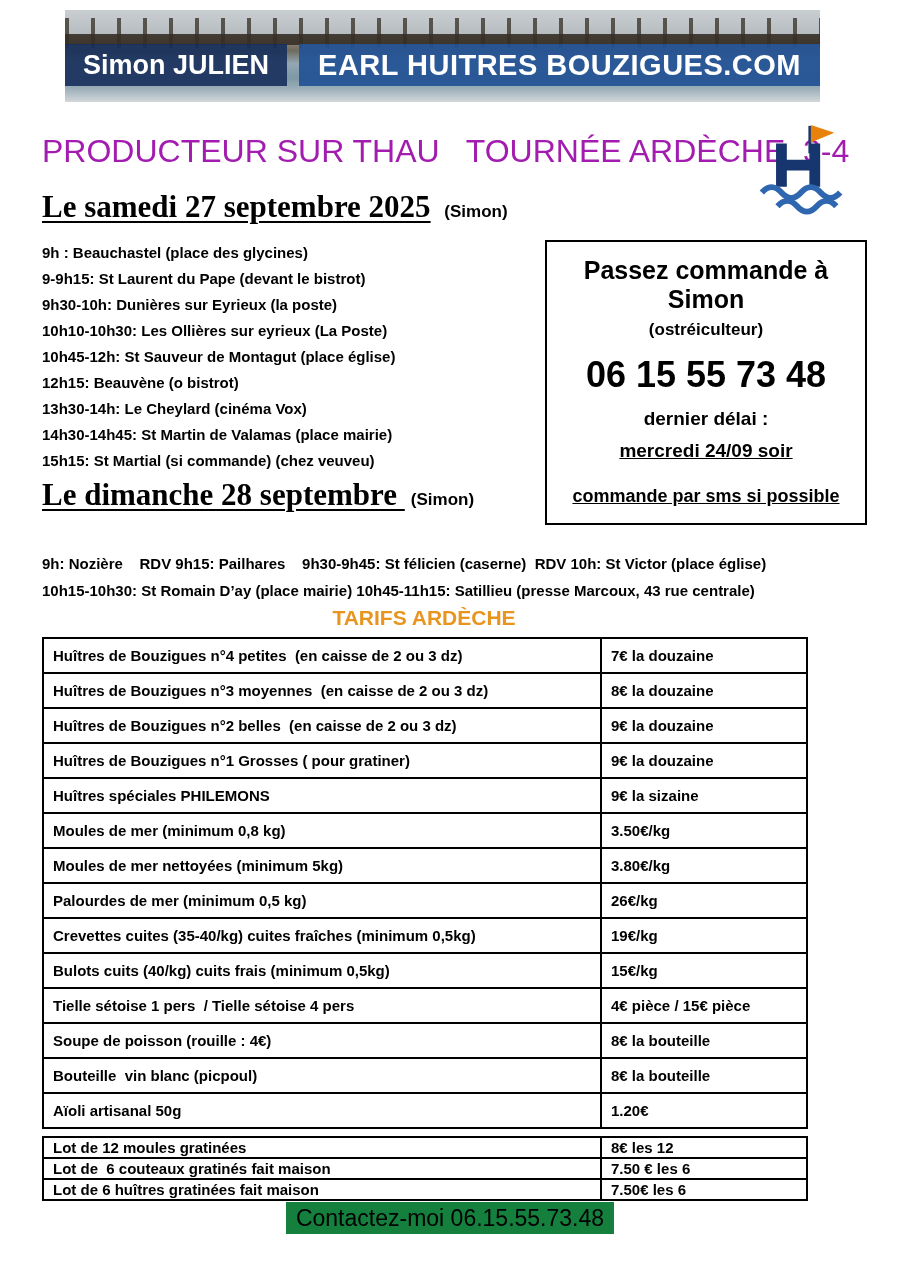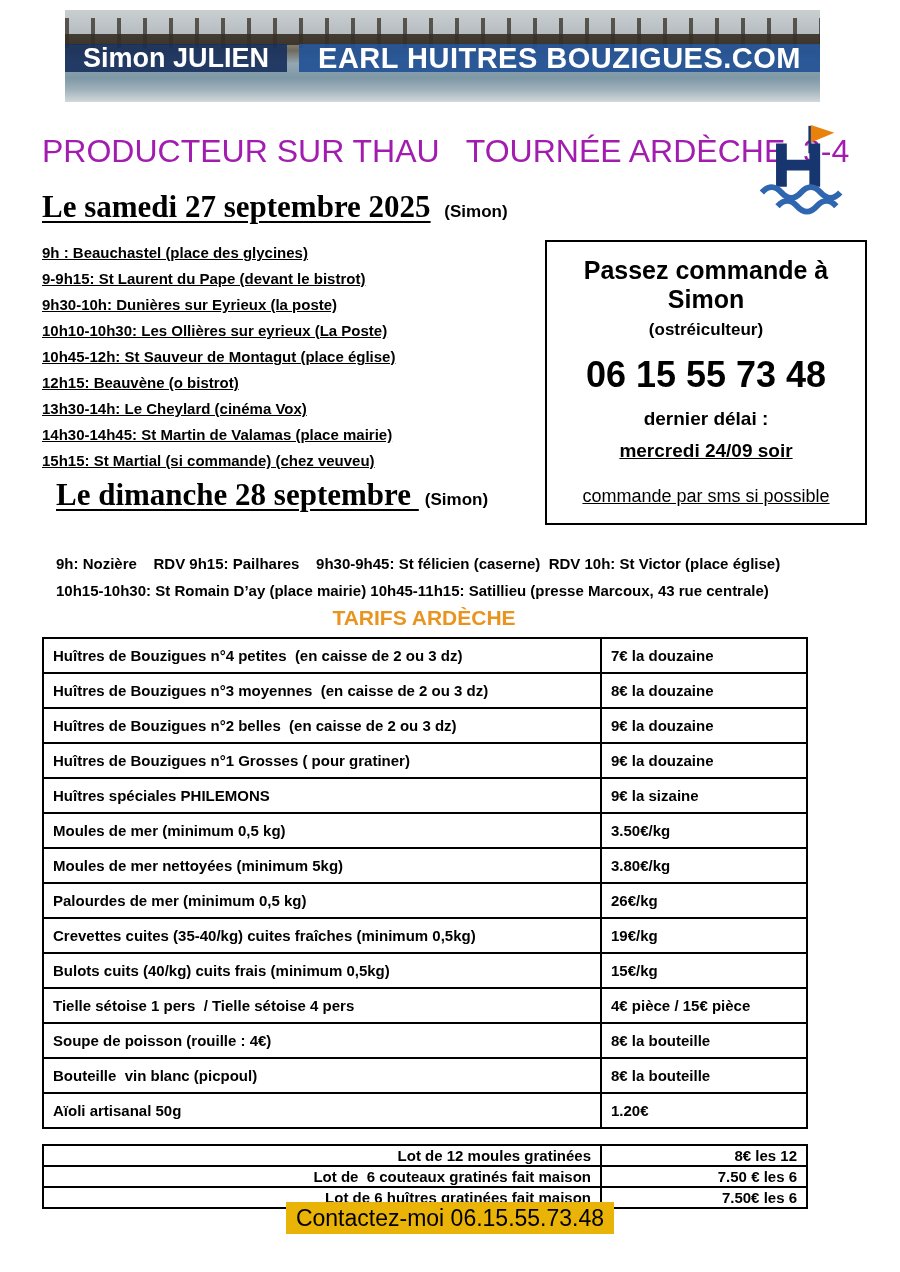--- a/index.html
+++ b/index.html
@@ -5,67 +5,67 @@
   html,body{margin:0;padding:0;background:#fff;}
   body{width:900px;height:1272px;font-family:"Liberation Sans",sans-serif;color:#000;overflow:hidden;}
   .page{position:relative;width:900px;height:1272px;background:#fff;}
 
   
   .banner{position:absolute;left:65px;top:10px;width:755px;height:92px;overflow:hidden;
     background:linear-gradient(180deg,#c9ced1 0%,#b6bdc0 26%,#8a8374 36%,#6f6a5e 44%,#93a7b2 58%,#7e98a6 74%,#9eb0ba 86%,#d2d8da 100%);}
   .banner .posts{position:absolute;left:0;right:0;top:8px;height:30px;
     background:repeating-linear-gradient(90deg,rgba(52,45,36,.75) 0 4px,rgba(0,0,0,0) 4px 26px);}
   .banner .rail{position:absolute;left:0;right:0;top:24px;height:11px;background:rgba(54,47,38,.9);}
-  .banner .strip{position:absolute;left:0;right:0;top:34px;height:28px;display:flex;align-items:stretch;}
+  .banner .strip{position:absolute;left:0;right:0;top:34px;height:42px;display:flex;align-items:stretch;}
   .banner .simon{background:rgba(23,48,92,.9);color:#fff;font-weight:bold;font-size:27px;
     display:flex;align-items:center;padding:0 18px;white-space:nowrap;}
   .banner .brand{flex:1;margin-left:12px;background:rgba(36,83,150,.93);color:#fff;font-weight:bold;
     font-size:29px;display:flex;align-items:center;justify-content:center;letter-spacing:.5px;white-space:nowrap;}
 
   
   .page-title{position:absolute;left:42px;top:133px;color:#a21caf;font-weight:normal;font-size:32px;white-space:pre-wrap;}
   .logo{position:absolute;top:120px;right:48px;width:98px;height:98px;}
   .day-title{font-family:"Liberation Serif",serif;font-weight:bold;font-size:31px;line-height:1.1;}
   .day-title .main{text-decoration:underline;text-decoration-thickness:2px;text-underline-offset:4px;}
   .day-title .who{font-family:"Liberation Sans",sans-serif;font-size:17px;font-weight:bold;margin-left:6px;}
 
   
   .saturday{position:absolute;left:42px;top:190px;width:816px;}
-  .stops{margin-top:16px;width:480px;text-decoration:underline;}
+  .stops{margin-top:16px;width:480px;}
   .stop{font-weight:bold;font-size:15px;line-height:26px;white-space:pre-wrap;}
 
   .order-box{position:absolute;top:50px;right:-9px;width:322px;border:2px solid #000;
     box-sizing:border-box;text-align:center;padding:14px 8px 16px;}
   .order-box .l1{font-weight:bold;font-size:25px;}
   .order-box .l2{font-weight:bold;font-size:17px;margin-top:6px;}
   .order-box .phone{font-weight:bold;font-size:36px;margin-top:14px;}
   .order-box .dl{font-weight:bold;font-size:19px;margin-top:12px;}
   .order-box .dl2{font-weight:bold;font-size:19px;margin-top:10px;text-decoration:underline;}
-  .order-box .note{font-weight:normal;font-size:18px;margin-top:24px;text-decoration:underline;}
-
-  
-  .sunday{position:absolute;left:56px;top:478px;width:816px;}
+  .order-box .note{font-weight:bold;font-size:18px;margin-top:24px;text-decoration:underline;}
+
+  
+  .sunday{position:absolute;left:42px;top:478px;width:816px;}
   .sun-lines{margin-top:38px;}
   .sun-line{font-weight:bold;font-size:15px;line-height:27px;white-space:pre-wrap;}
 
   
   .tarifs-title{position:absolute;left:42px;top:606px;width:764px;text-align:center;
     color:#e8941f;font-weight:bold;font-size:21px;}
   .tables{position:absolute;left:42px;top:637px;width:764px;}
   table{border-collapse:collapse;table-layout:fixed;width:764px;}
-  table.compact{margin-top:15px;text-align:right;}
+  table.compact{margin-top:7px;}
   col.c-item{width:558px;}
   col.c-price{width:206px;}
   td{border:2px solid #000;font-weight:bold;font-size:15px;padding:8px 9px;white-space:pre-wrap;
     overflow:hidden;vertical-align:middle;}
   table.compact td{padding:1px 9px;}
 
   
   .footer{position:absolute;left:0;top:1205px;width:900px;text-align:center;}
-  .footer .hl{background:#eab308;padding:3px 10px;font-size:23px;}
+  .footer .hl{background:#15803d;padding:3px 10px;font-size:23px;}
 </style>
 </head>
 <body>
 
 <div class="page">
 
   <div class="banner">
     <div class="posts"></div>
     <div class="rail"></div>
     <div class="strip">
@@ -147,21 +147,21 @@
           </tr>
         <tr>
             <td>Huîtres de Bouzigues n°1 Grosses ( pour gratiner)</td>
             <td>9€ la douzaine</td>
           </tr>
         <tr>
             <td>Huîtres spéciales PHILEMONS</td>
             <td>9€ la sizaine</td>
           </tr>
         <tr>
-            <td>Moules de mer (minimum 0,5 kg)</td>
+            <td>Moules de mer (minimum 0,8 kg)</td>
             <td>3.50€/kg</td>
           </tr>
         <tr>
             <td>Moules de mer nettoyées (minimum 5kg)</td>
             <td>3.80€/kg</td>
           </tr>
         <tr>
             <td>Palourdes de mer (minimum 0,5 kg)</td>
             <td>26€/kg</td>
           </tr>

